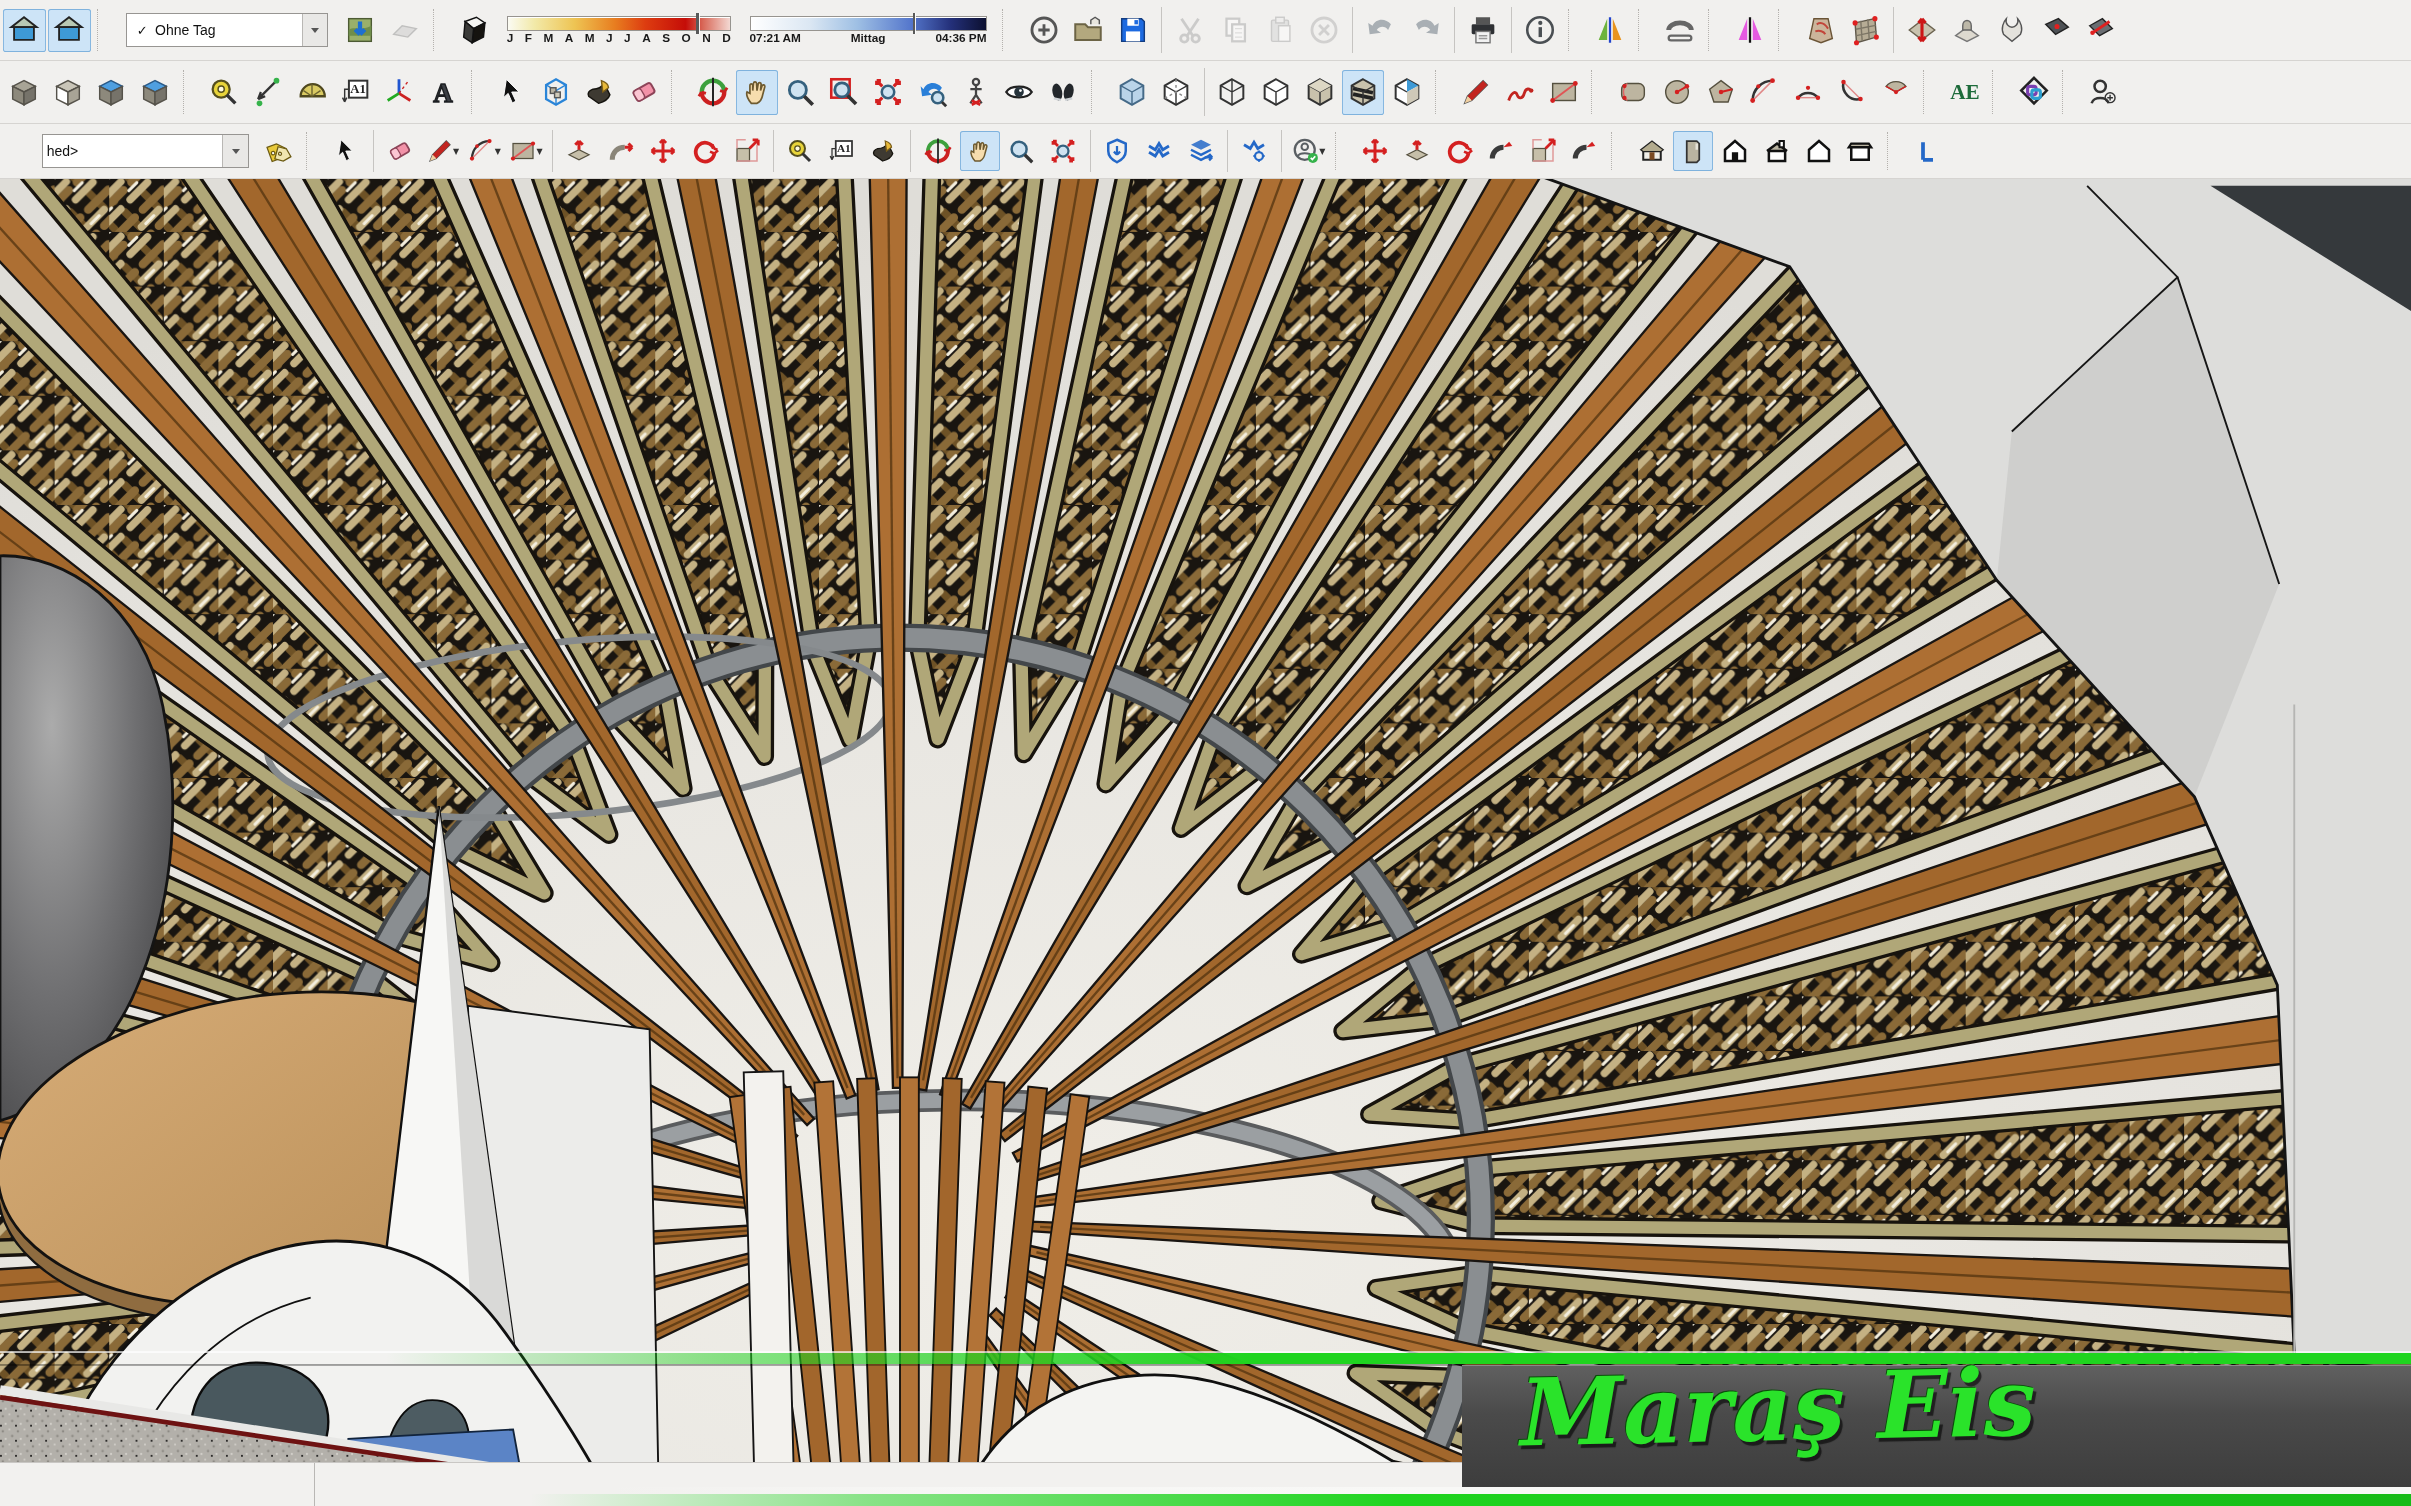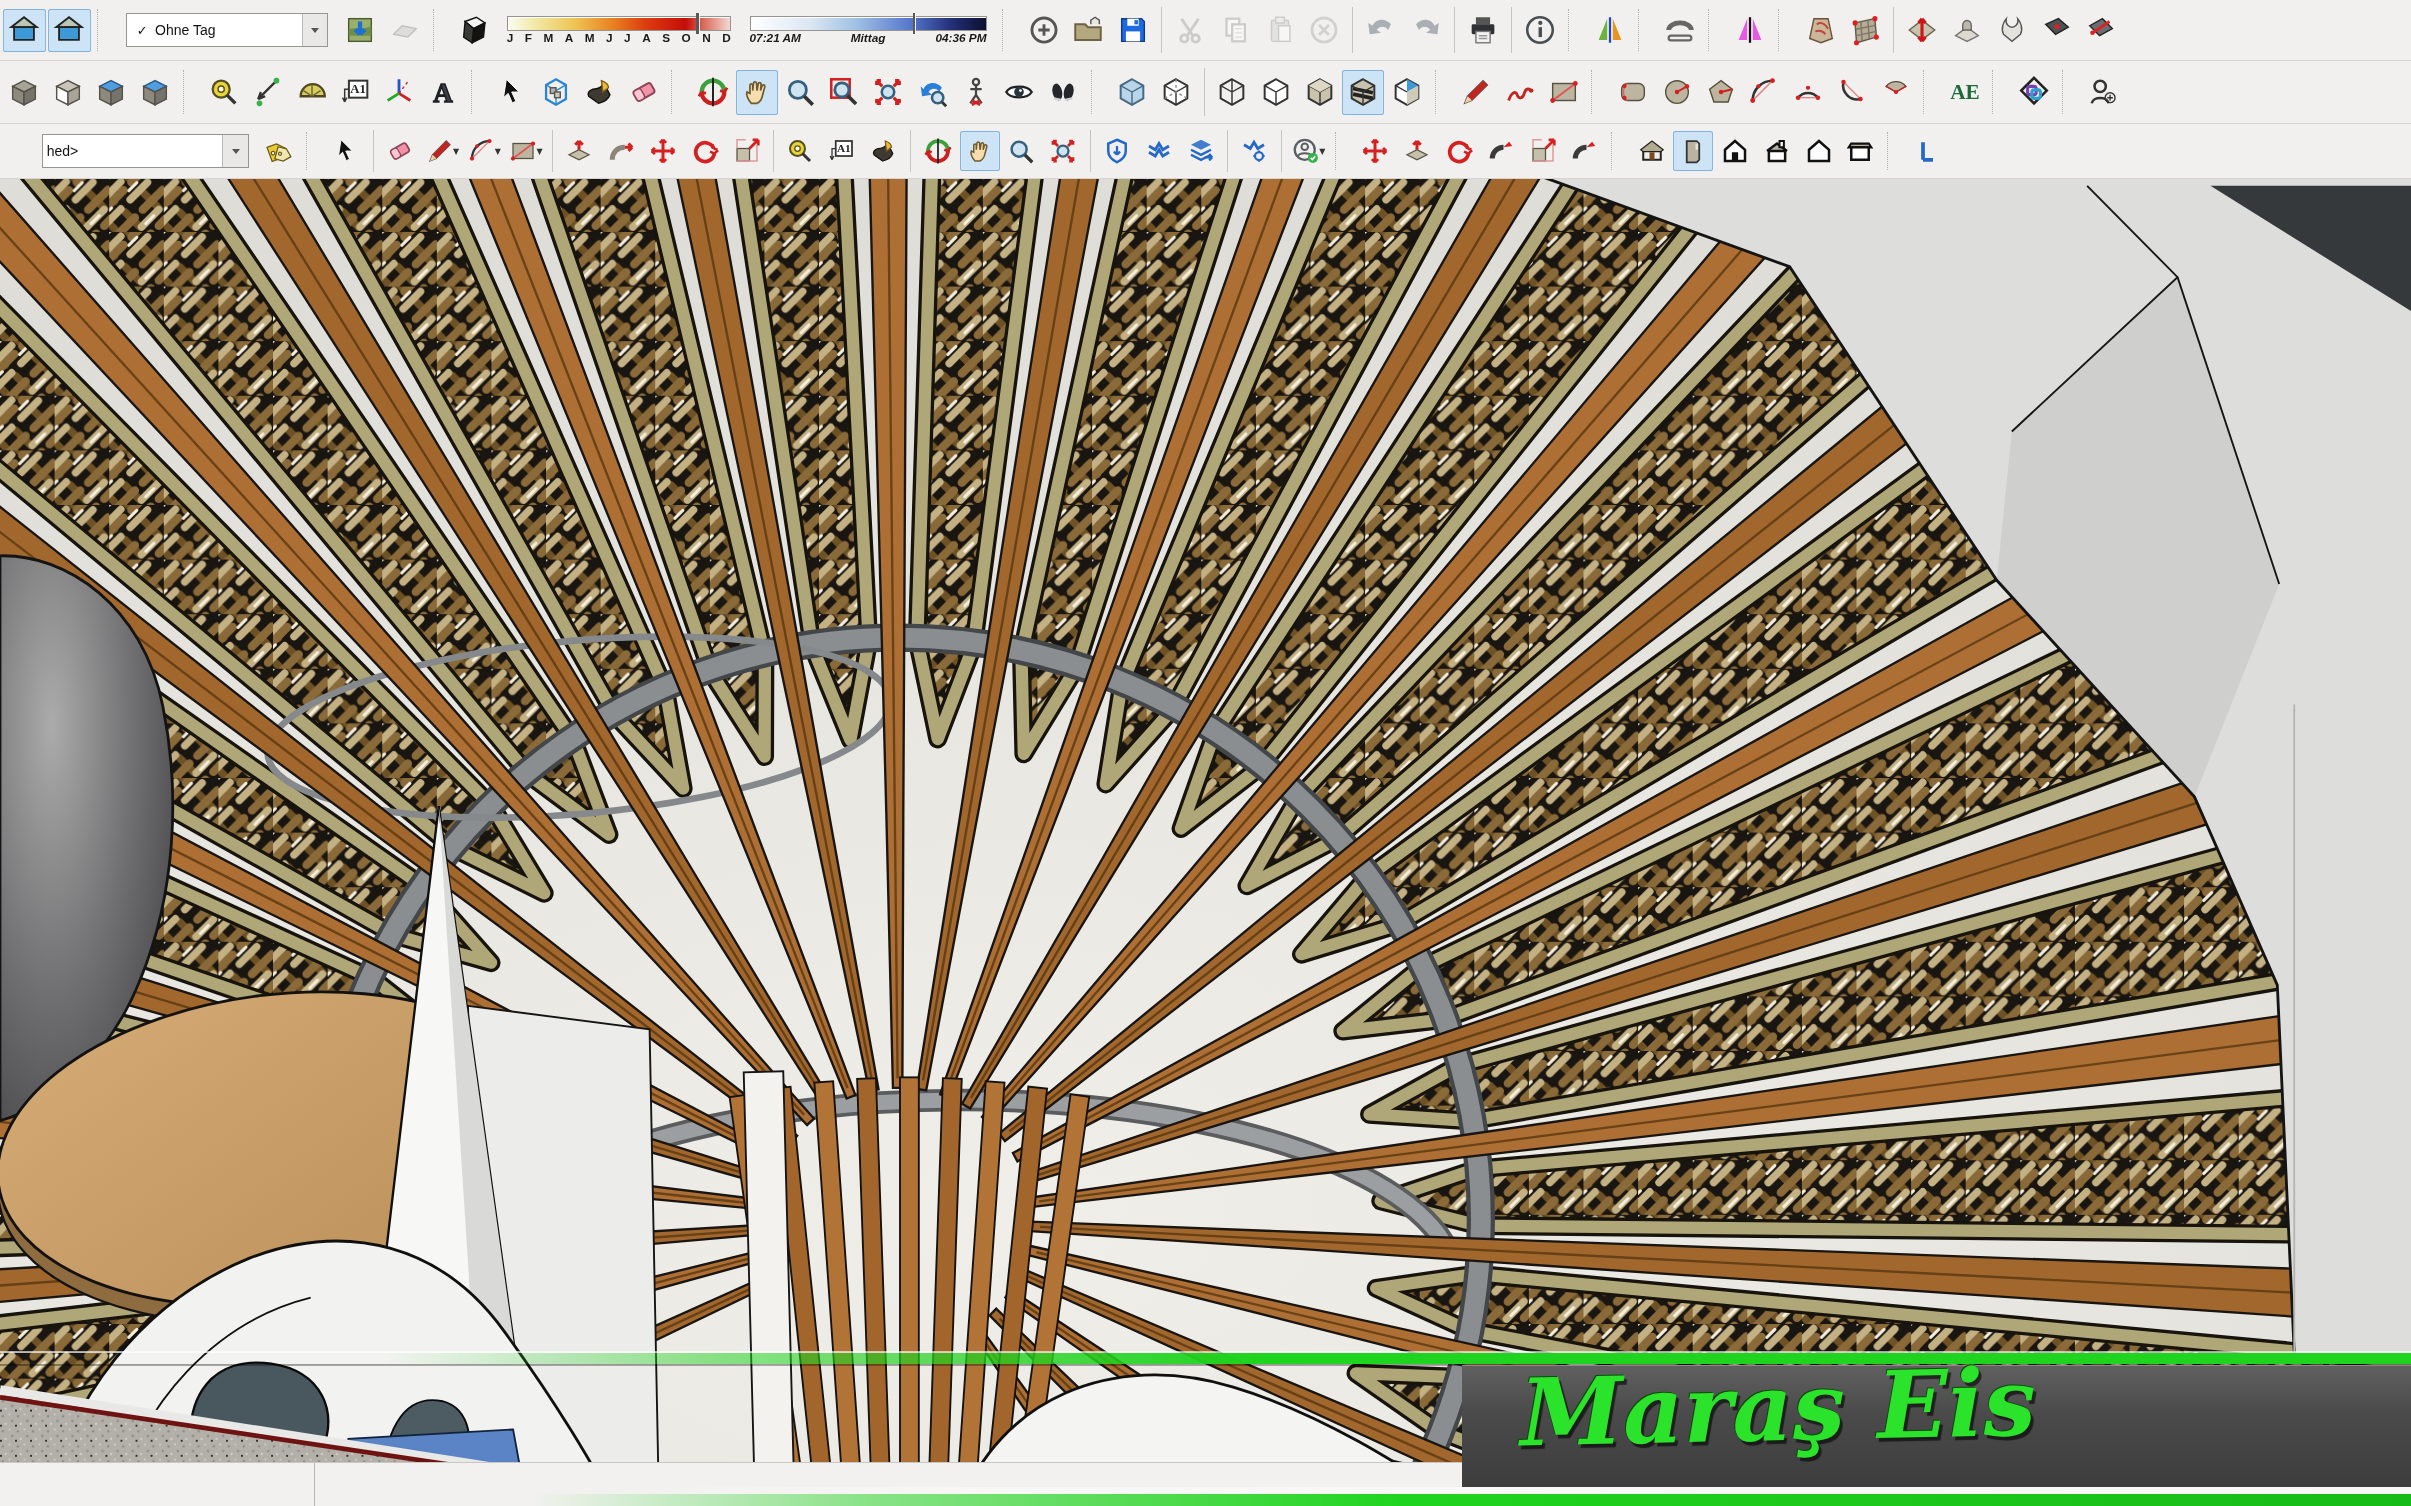--- a/index.html
+++ b/index.html
@@ -25,21 +25,21 @@
   .combo .cmk{margin:0 7.5px 0 9.4px;font-size:13px;}
   .combo .cval{flex:1;white-space:nowrap;overflow:hidden;}
   .combo .cbtn{width:24.5px;height:100%;background:#e9e8e6;border-left:0.9px solid #b9b7b4;
     display:flex;align-items:center;justify-content:center;}
   .combo .cbtn:after{content:"";border:4.7px solid transparent;border-top:5.6px solid #555;margin-top:4.7px;}
   #combo-tag{width:200px;}
   #combo-style{width:205px;margin-left:40px;}
   #combo-style .cval{margin-left:3.8px;}
   
   .sldwrap{flex:0 0 auto;margin:1.9px 9.4px 0 9.4px;}
-  .sldwrap.m{width:224px;}.sldwrap.t{width:237px;font-style:italic;}
+  .sldwrap.m{width:224px;}.sldwrap.t{width:237px;}
   .sldtrack{position:relative;height:12.2px;border:0.9px solid #97948f;box-shadow:inset 0 0.9px 0 #fff;}
   .mgrad{background:linear-gradient(90deg,#fbfbf3 0%,#f2e9a8 12%,#eec453 30%,#e87e20 48%,#dd3c10 62%,#c50d08 80%,#d96a5a 88%,#f3d8d2 100%);}
   .tgrad{background:linear-gradient(90deg,#ffffff 0%,#dbe7f3 25%,#9fc0e4 45%,#5577cc 68%,#24307a 85%,#0c1030 100%);}
   .sldthumb{position:absolute;top:-4.7px;width:2.8px;height:21px;background:#595959;box-shadow:0.9px 0 0 #fff;}
   .sldlabels{display:flex;justify-content:space-between;font-weight:bold;font-size:11.8px;color:#191919;margin-top:0.9px;}
   
   #scene{position:absolute;top:177px;left:0;z-index:1;}
   
   #statusbar{position:absolute;left:0;bottom:0;width:2411px;height:44px;background:#f2f1ef;
     border-top:0.9px solid #c9c7c4;z-index:2;display:flex;}

